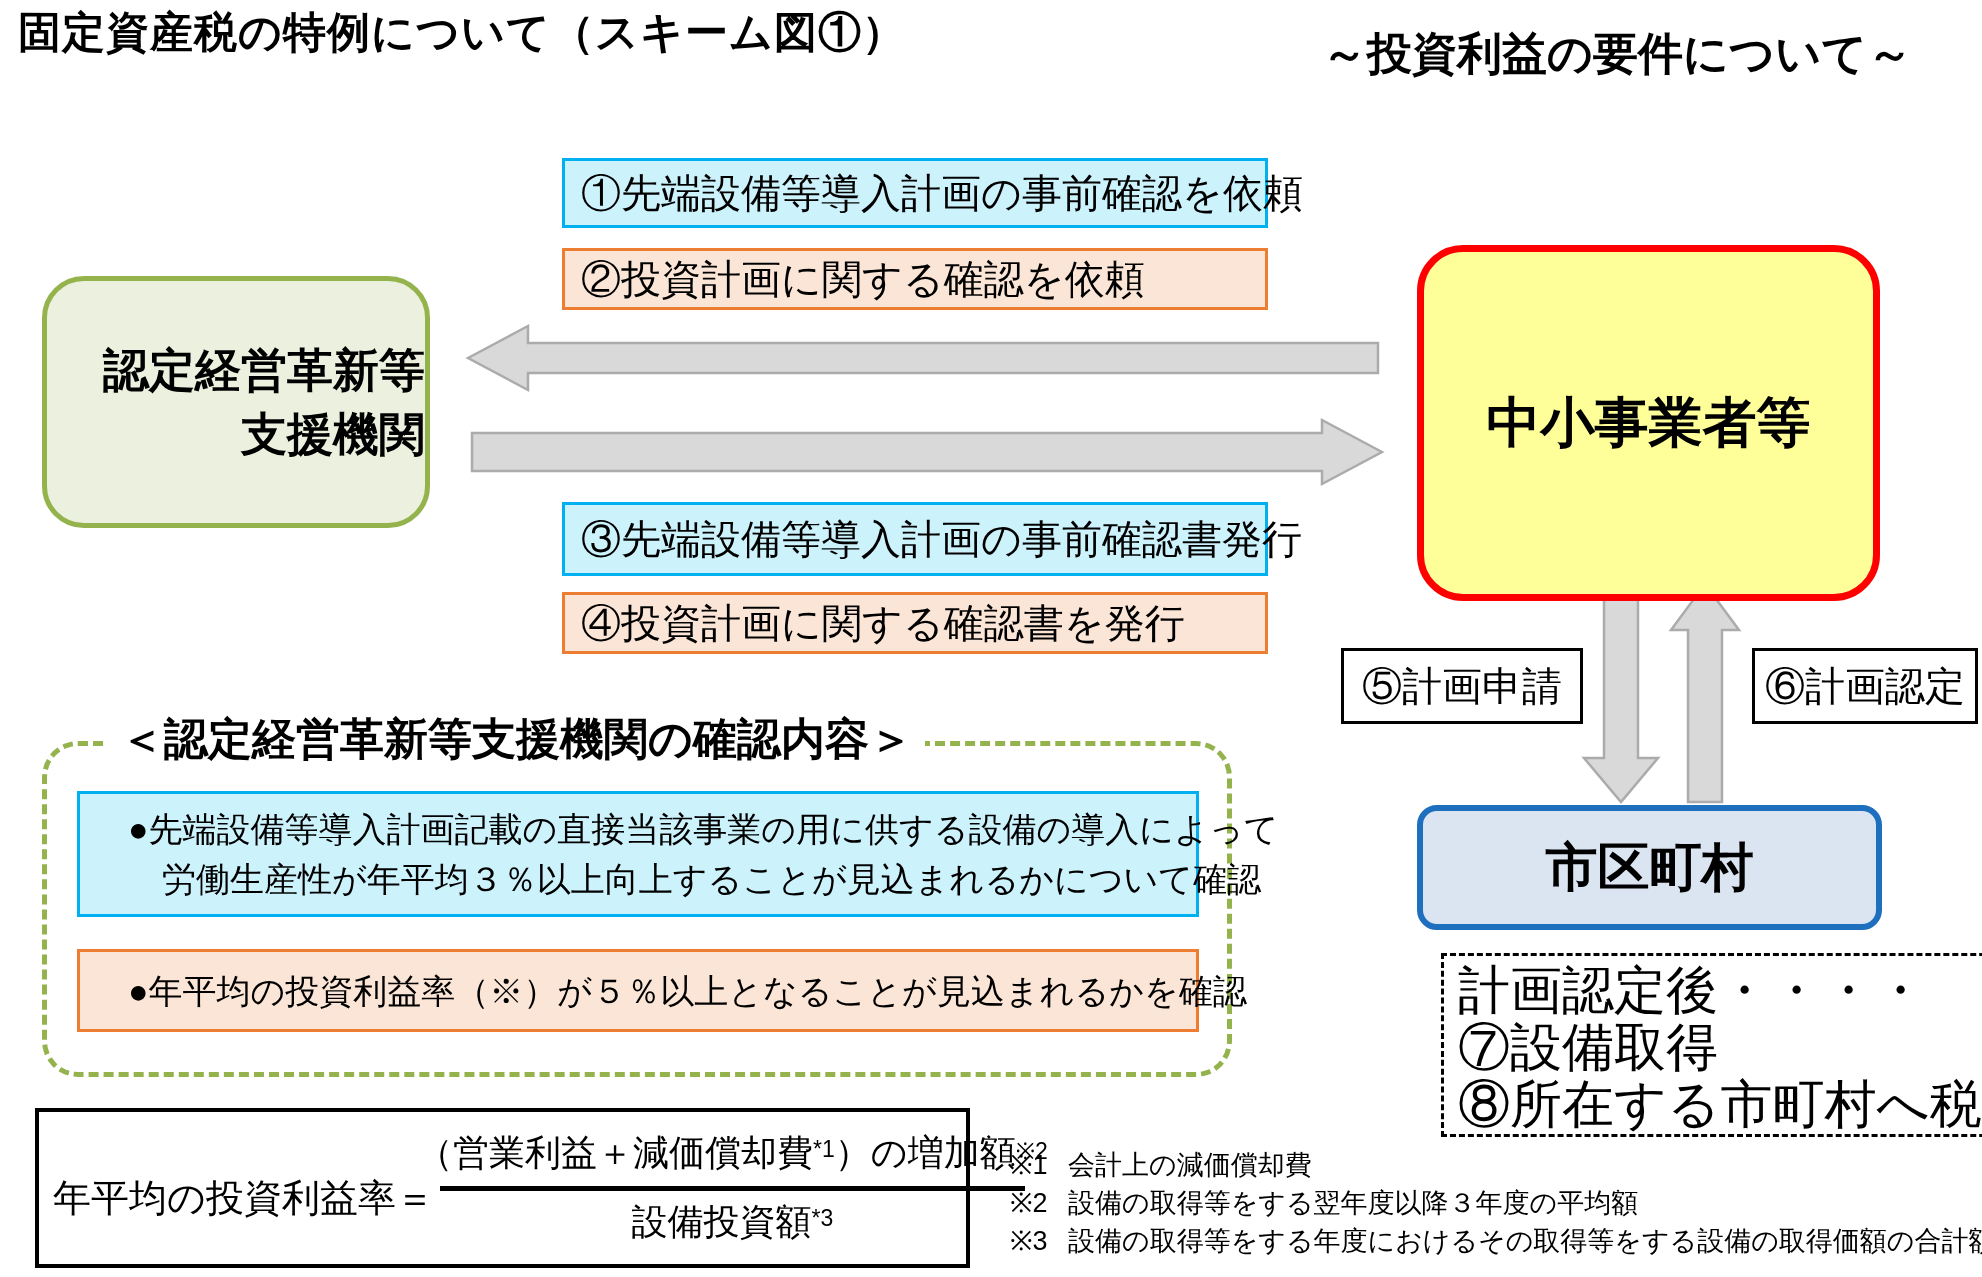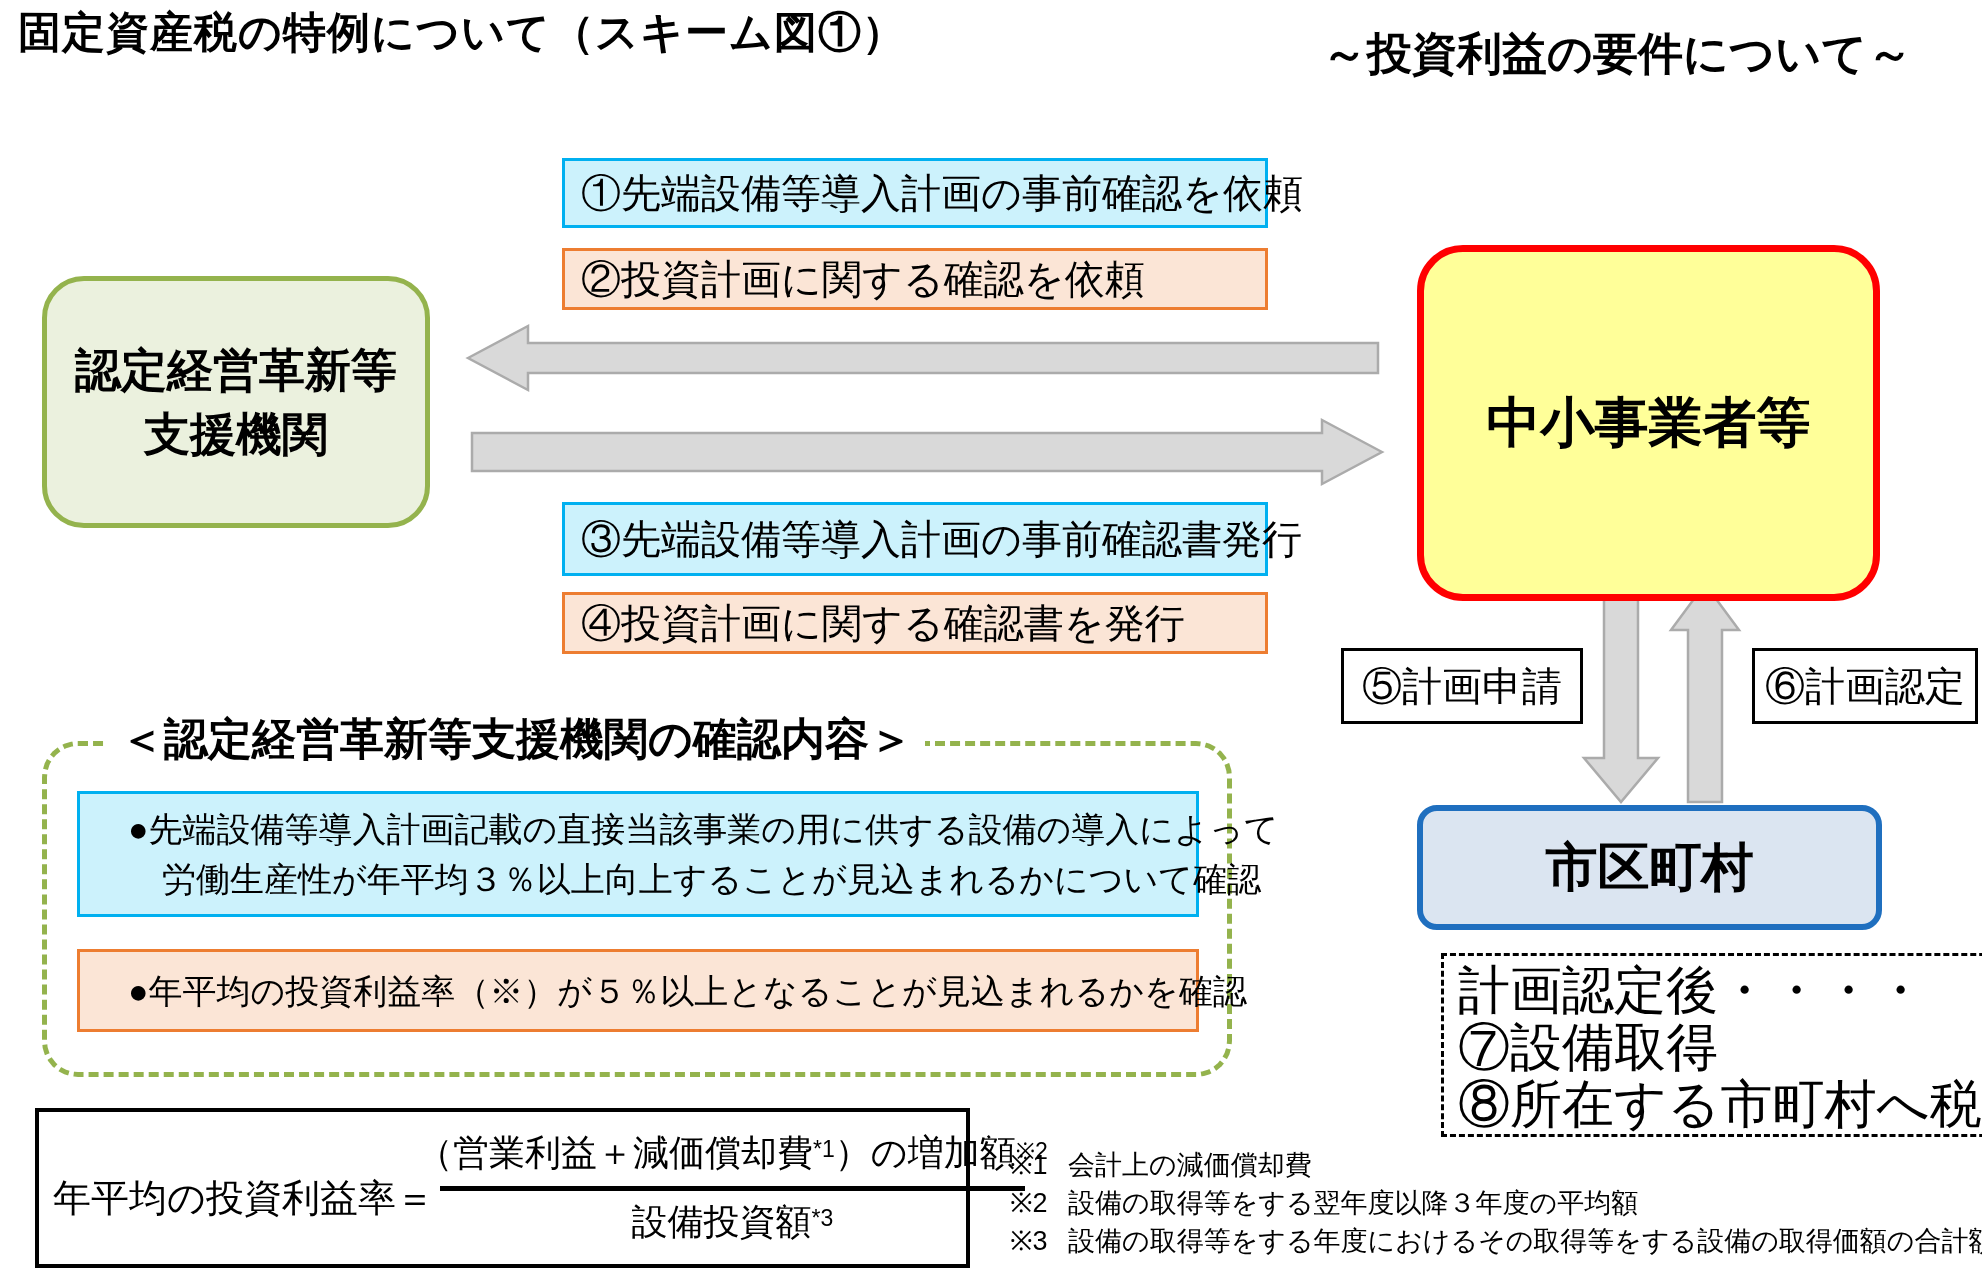--- a/index.html
+++ b/index.html
@@ -27,21 +27,21 @@
     background:#CCF2FC;border:3px solid #00B0F0;
   }
   .step-box.orange{background:#FBE5D6;border-color:#ED7D31;}
   .node{
     display:flex;flex-direction:column;align-items:center;justify-content:center;
     text-align:center;font-weight:bold;
   }
   .node-support{
     left:42px;top:276px;width:388px;height:252px;
     background:#EBF1DE;border:5px solid #94B34D;border-radius:42px;
-    font-size:46px;line-height:64px;
+    font-size:46px;line-height:64px;align-items:flex-end;
   }
   .node-sme{
     left:1417px;top:245px;width:463px;height:356px;
     background:#FFFF99;border:7px solid #FF0000;border-radius:46px;
     font-size:54px;
   }
   .node-muni{
     left:1417px;top:805px;width:465px;height:125px;
     background:#DBE5F1;border:6px solid #1F6FBF;border-radius:20px;
     font-size:52px;

